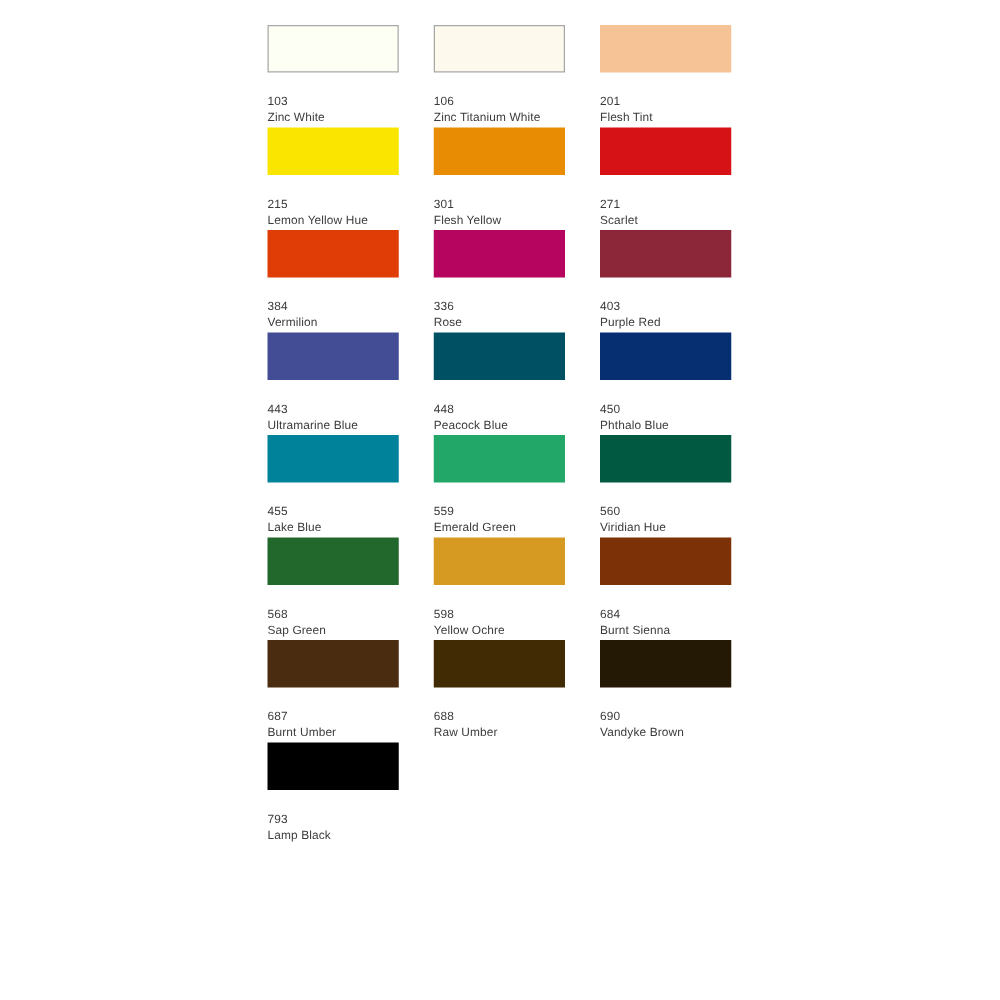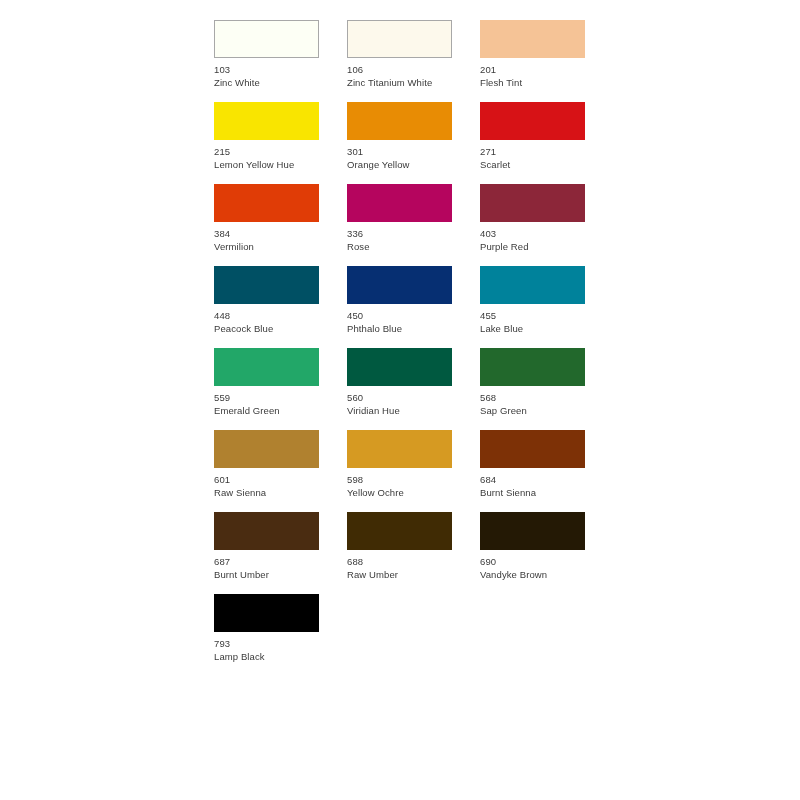--- a/index.html
+++ b/index.html
@@ -42,21 +42,21 @@
     box-sizing: border-box;
     display: block;
   }
   .swatch-chip.bordered {
     border: 1px solid #a8a8a8;
   }
   .swatch-code {
     font-size: 9.5px;
     color: #3b3b3b;
     line-height: 11px;
-    margin-top: 6px;
+    margin-top: 18px;
     letter-spacing: 0.1px;
     white-space: nowrap;
   }
   .swatch-name {
     font-size: 9.5px;
     color: #3b3b3b;
     line-height: 11px;
     margin-top: 2px;
     letter-spacing: 0.1px;
     white-space: nowrap;
@@ -83,41 +83,46 @@
         <div class="swatch-name">Flesh Tint</div>
       </div>
       <div class="swatch-cell">
         <div class="swatch-chip" style="background: rgb(249, 229, 0);"></div>
         <div class="swatch-code">215</div>
         <div class="swatch-name">Lemon Yellow Hue</div>
       </div>
       <div class="swatch-cell">
         <div class="swatch-chip" style="background: rgb(232, 140, 4);"></div>
         <div class="swatch-code">301</div>
-        <div class="swatch-name">Orange Yellow</div>
+        <div class="swatch-name">Flesh Yellow</div>
       </div>
       <div class="swatch-cell">
         <div class="swatch-chip" style="background: rgb(215, 18, 22);"></div>
         <div class="swatch-code">271</div>
         <div class="swatch-name">Scarlet</div>
       </div>
       <div class="swatch-cell">
         <div class="swatch-chip" style="background: rgb(224, 60, 6);"></div>
         <div class="swatch-code">384</div>
         <div class="swatch-name">Vermilion</div>
       </div>
       <div class="swatch-cell">
         <div class="swatch-chip" style="background: rgb(181, 5, 94);"></div>
         <div class="swatch-code">336</div>
         <div class="swatch-name">Rose</div>
       </div>
       <div class="swatch-cell">
         <div class="swatch-chip" style="background: rgb(140, 38, 57);"></div>
         <div class="swatch-code">403</div>
         <div class="swatch-name">Purple Red</div>
+      </div>
+      <div class="swatch-cell">
+        <div class="swatch-chip" style="background: rgb(66, 77, 150);"></div>
+        <div class="swatch-code">443</div>
+        <div class="swatch-name">Ultramarine Blue</div>
       </div>
       <div class="swatch-cell">
         <div class="swatch-chip" style="background: rgb(0, 80, 100);"></div>
         <div class="swatch-code">448</div>
         <div class="swatch-name">Peacock Blue</div>
       </div>
       <div class="swatch-cell">
         <div class="swatch-chip" style="background: rgb(6, 47, 114);"></div>
         <div class="swatch-code">450</div>
         <div class="swatch-name">Phthalo Blue</div>
@@ -134,25 +139,20 @@
       </div>
       <div class="swatch-cell">
         <div class="swatch-chip" style="background: rgb(0, 89, 64);"></div>
         <div class="swatch-code">560</div>
         <div class="swatch-name">Viridian Hue</div>
       </div>
       <div class="swatch-cell">
         <div class="swatch-chip" style="background: rgb(34, 104, 44);"></div>
         <div class="swatch-code">568</div>
         <div class="swatch-name">Sap Green</div>
-      </div>
-      <div class="swatch-cell">
-        <div class="swatch-chip" style="background: rgb(176, 129, 47);"></div>
-        <div class="swatch-code">601</div>
-        <div class="swatch-name">Raw Sienna</div>
       </div>
       <div class="swatch-cell">
         <div class="swatch-chip" style="background: rgb(214, 154, 34);"></div>
         <div class="swatch-code">598</div>
         <div class="swatch-name">Yellow Ochre</div>
       </div>
       <div class="swatch-cell">
         <div class="swatch-chip" style="background: rgb(125, 49, 6);"></div>
         <div class="swatch-code">684</div>
         <div class="swatch-name">Burnt Sienna</div>

